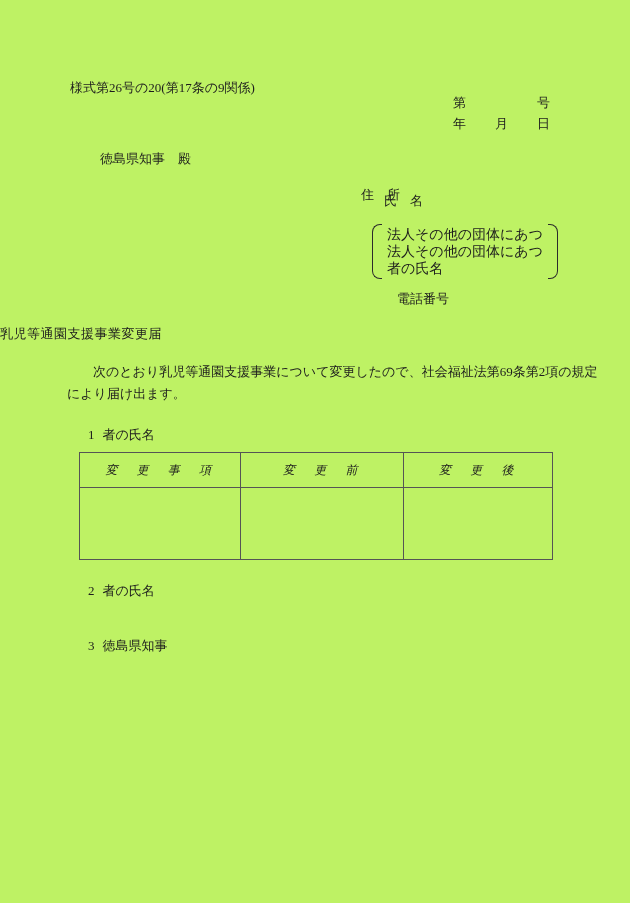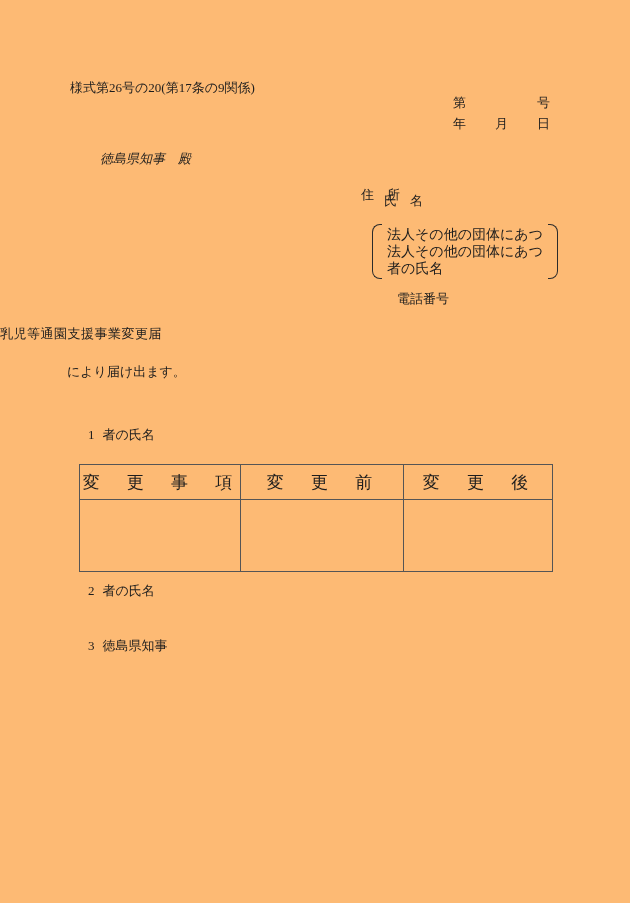--- a/index.html
+++ b/index.html
@@ -4,32 +4,32 @@
 <style>
   html, body {
     margin: 0;
     padding: 0;
     background: #ffffff;
   }
   .page {
     position: relative;
     width: 630px;
     height: 903px;
-    background: #fdba74;
+    background: #bef264;
     font-family: "Liberation Serif", "DejaVu Serif", serif;
     font-size: 13px;
     color: #1d1d1d;
     overflow: hidden;
   }
   .abs { position: absolute; white-space: nowrap; line-height: 16px; }
 
   .form-id      { left: 70px;  top: 80px; }
   .doc-number   { left: 453px; top: 95px;  width: 97px; display: flex; justify-content: space-between; }
   .date-line    { left: 453px; top: 116px; width: 97px; display: flex; justify-content: space-between; }
-  .addressee    { left: 100px; top: 151px; font-style: italic; }
+  .addressee    { left: 100px; top: 151px; }
   .addr-label   { left: 361px; top: 187px; }
   .name-label   { left: 361px; top: 193px; margin-left: 23px; }
   .phone-label  { left: 361px; top: 291px; margin-left: 36px; }
 
   .corp-note {
     left: 372px; top: 224px;
     display: flex;
     align-items: stretch;
     column-gap: 4px;
   }
@@ -61,26 +61,27 @@
   .body-text { left: 67px; top: 361px; line-height: 21.5px; }
   .body-text div { white-space: nowrap; }
 
   .sec { display: flex; column-gap: 8px; }
   .sec-1 { left: 88px; top: 427px; }
   .sec-2 { left: 88px; top: 583px; }
   .sec-3 { left: 88px; top: 638px; }
 
   .chg-table {
     position: absolute;
-    left: 79px; top: 464px;
+    left: 79px; top: 452px;
     width: 473px;
     border-collapse: collapse;
     table-layout: fixed;
-    font-size: 17px;
+    font-size: 12px;
     color: #1d1d1d;
+    font-style: italic;
   }
   .chg-table th, .chg-table td {
     border: 1px solid #555555;
     font-weight: normal;
     padding: 0;
   }
   .chg-table th {
     height: 34px;
     text-align: center;
     vertical-align: middle;
@@ -123,20 +124,21 @@
       <div>者の氏名</div>
     </div>
     <div class="brk brk-r"></div>
   </div>
 
   <div class="abs phone-label">電話番号</div>
 
   <div class="abs doc-title">乳児等通園支援事業変更届</div>
 
   <div class="abs body-text">
+    <div>　　次のとおり乳児等通園支援事業について変更したので、社会福祉法第69条第2項の規定</div>
     <div>により届け出ます。</div>
   </div>
 
   <div class="abs sec sec-1">
     <span>1</span>
     <span>者の氏名</span>
   </div>
 
   <table class="chg-table">
     <colgroup>

